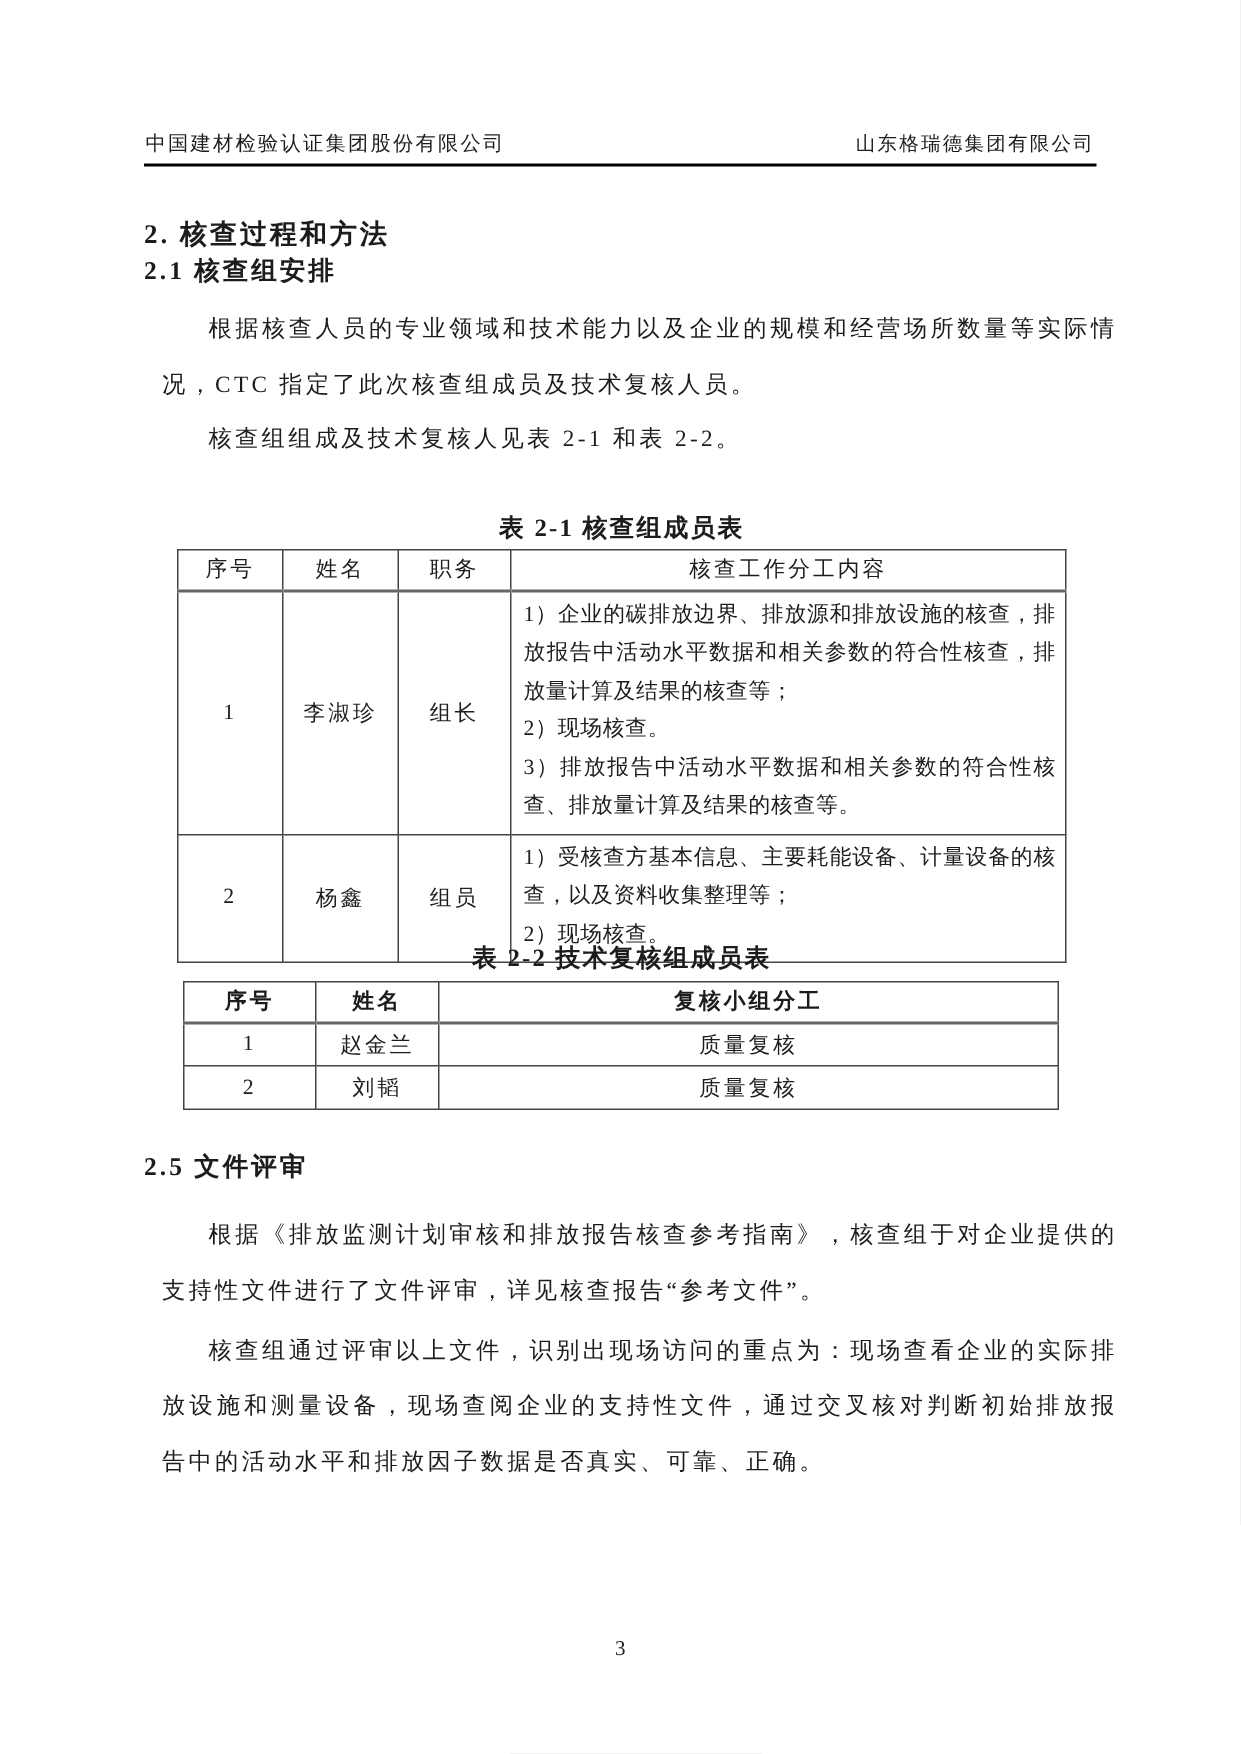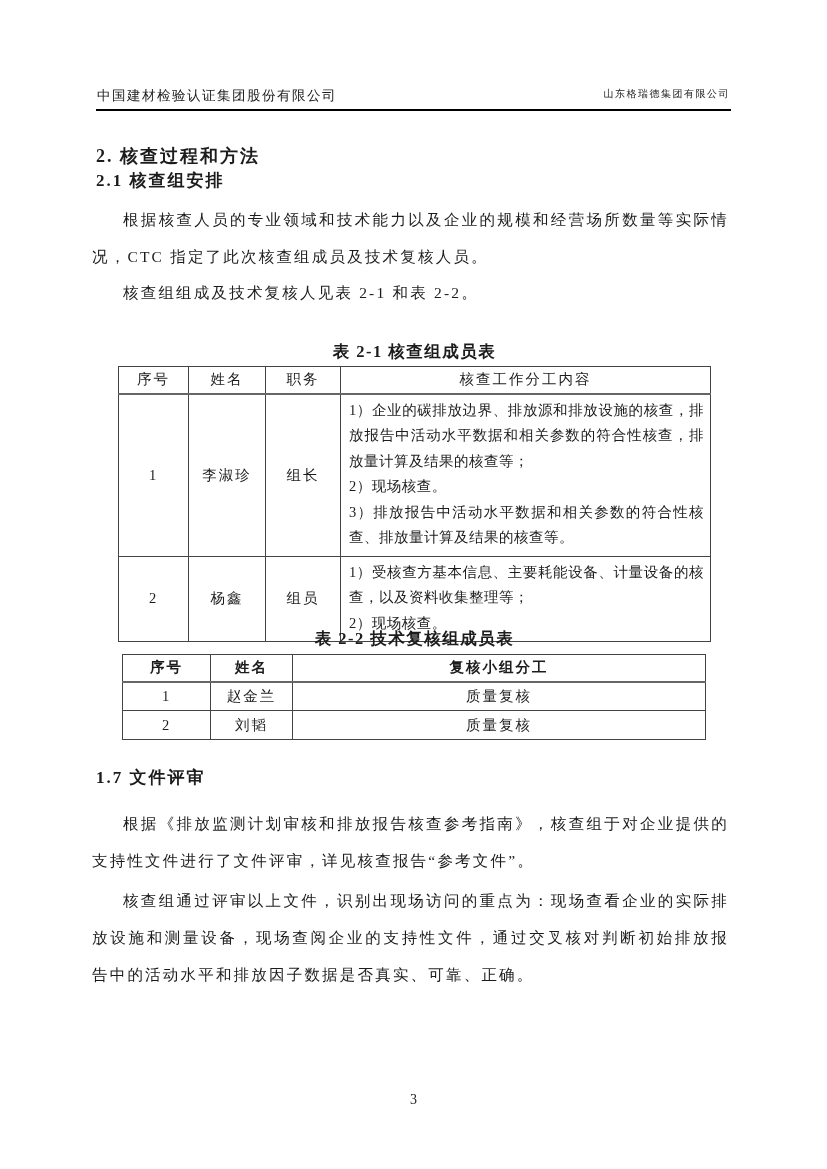--- a/index.html
+++ b/index.html
@@ -12,35 +12,35 @@
     font-family:"Liberation Serif","DejaVu Serif",serif;
     color:#1c1c1c;
     overflow:hidden;
   }
   .hdr-left {
     position:absolute; left:97px; top:87px;
     font-size:13.5px; letter-spacing:1.5px; white-space:nowrap;
   }
   .hdr-right {
     position:absolute; right:97px; top:87px;
-    font-size:10px; letter-spacing:1.5px; white-space:nowrap;
+    font-size:13px; letter-spacing:1.5px; white-space:nowrap;
   }
   .hdr-rule {
     position:absolute; left:96px; right:96px; top:109px;
     height:2px; background:#000;
   }
   .h-main {
     position:absolute; left:96px; top:144px;
     font-size:18px; font-weight:bold; letter-spacing:2px; white-space:nowrap;
   }
   .h-sub { font-size:17px; font-weight:bold; letter-spacing:2px; position:absolute; left:96px; white-space:nowrap; }
   .h-21 { top:169px; }
   .h-22 { top:766px; }
   .body-p {
-    position:absolute; left:92px; width:637px;
+    position:absolute; left:108px; width:637px;
     font-size:15.5px; line-height:37px;
     text-align:justify; text-indent:2em;
     letter-spacing:2.2px;
   }
   .p1 { top:201px; }
   .p2 { top:274px; }
   .p3 { top:805px; }
   .p4 { top:882px; }
   .tbl-caption {
     position:absolute; left:96px; width:637px;
@@ -152,19 +152,19 @@
       <td class="c">质量复核</td>
     </tr>
     <tr>
       <td class="c">2</td>
       <td class="c">刘韬</td>
       <td class="c">质量复核</td>
     </tr>
   </tbody>
     </table>
 
-  <div class="h-sub h-22">1.7 文件评审</div>
+  <div class="h-sub h-22">2.5 文件评审</div>
   <p class="body-p p4">核查组通过评审以上文件，识别出现场访问的重点为：现场查看企业的实际排放设施和测量设备，现场查阅企业的支持性文件，通过交叉核对判断初始排放报告中的活动水平和排放因子数据是否真实、可靠、正确。</p>
   <p class="body-p p3">根据《排放监测计划审核和排放报告核查参考指南》，核查组于对企业提供的支持性文件进行了文件评审，详见核查报告“参考文件”。</p>
 
   <div class="pageno">3</div>
 
 </div>
 
 </body></html>

